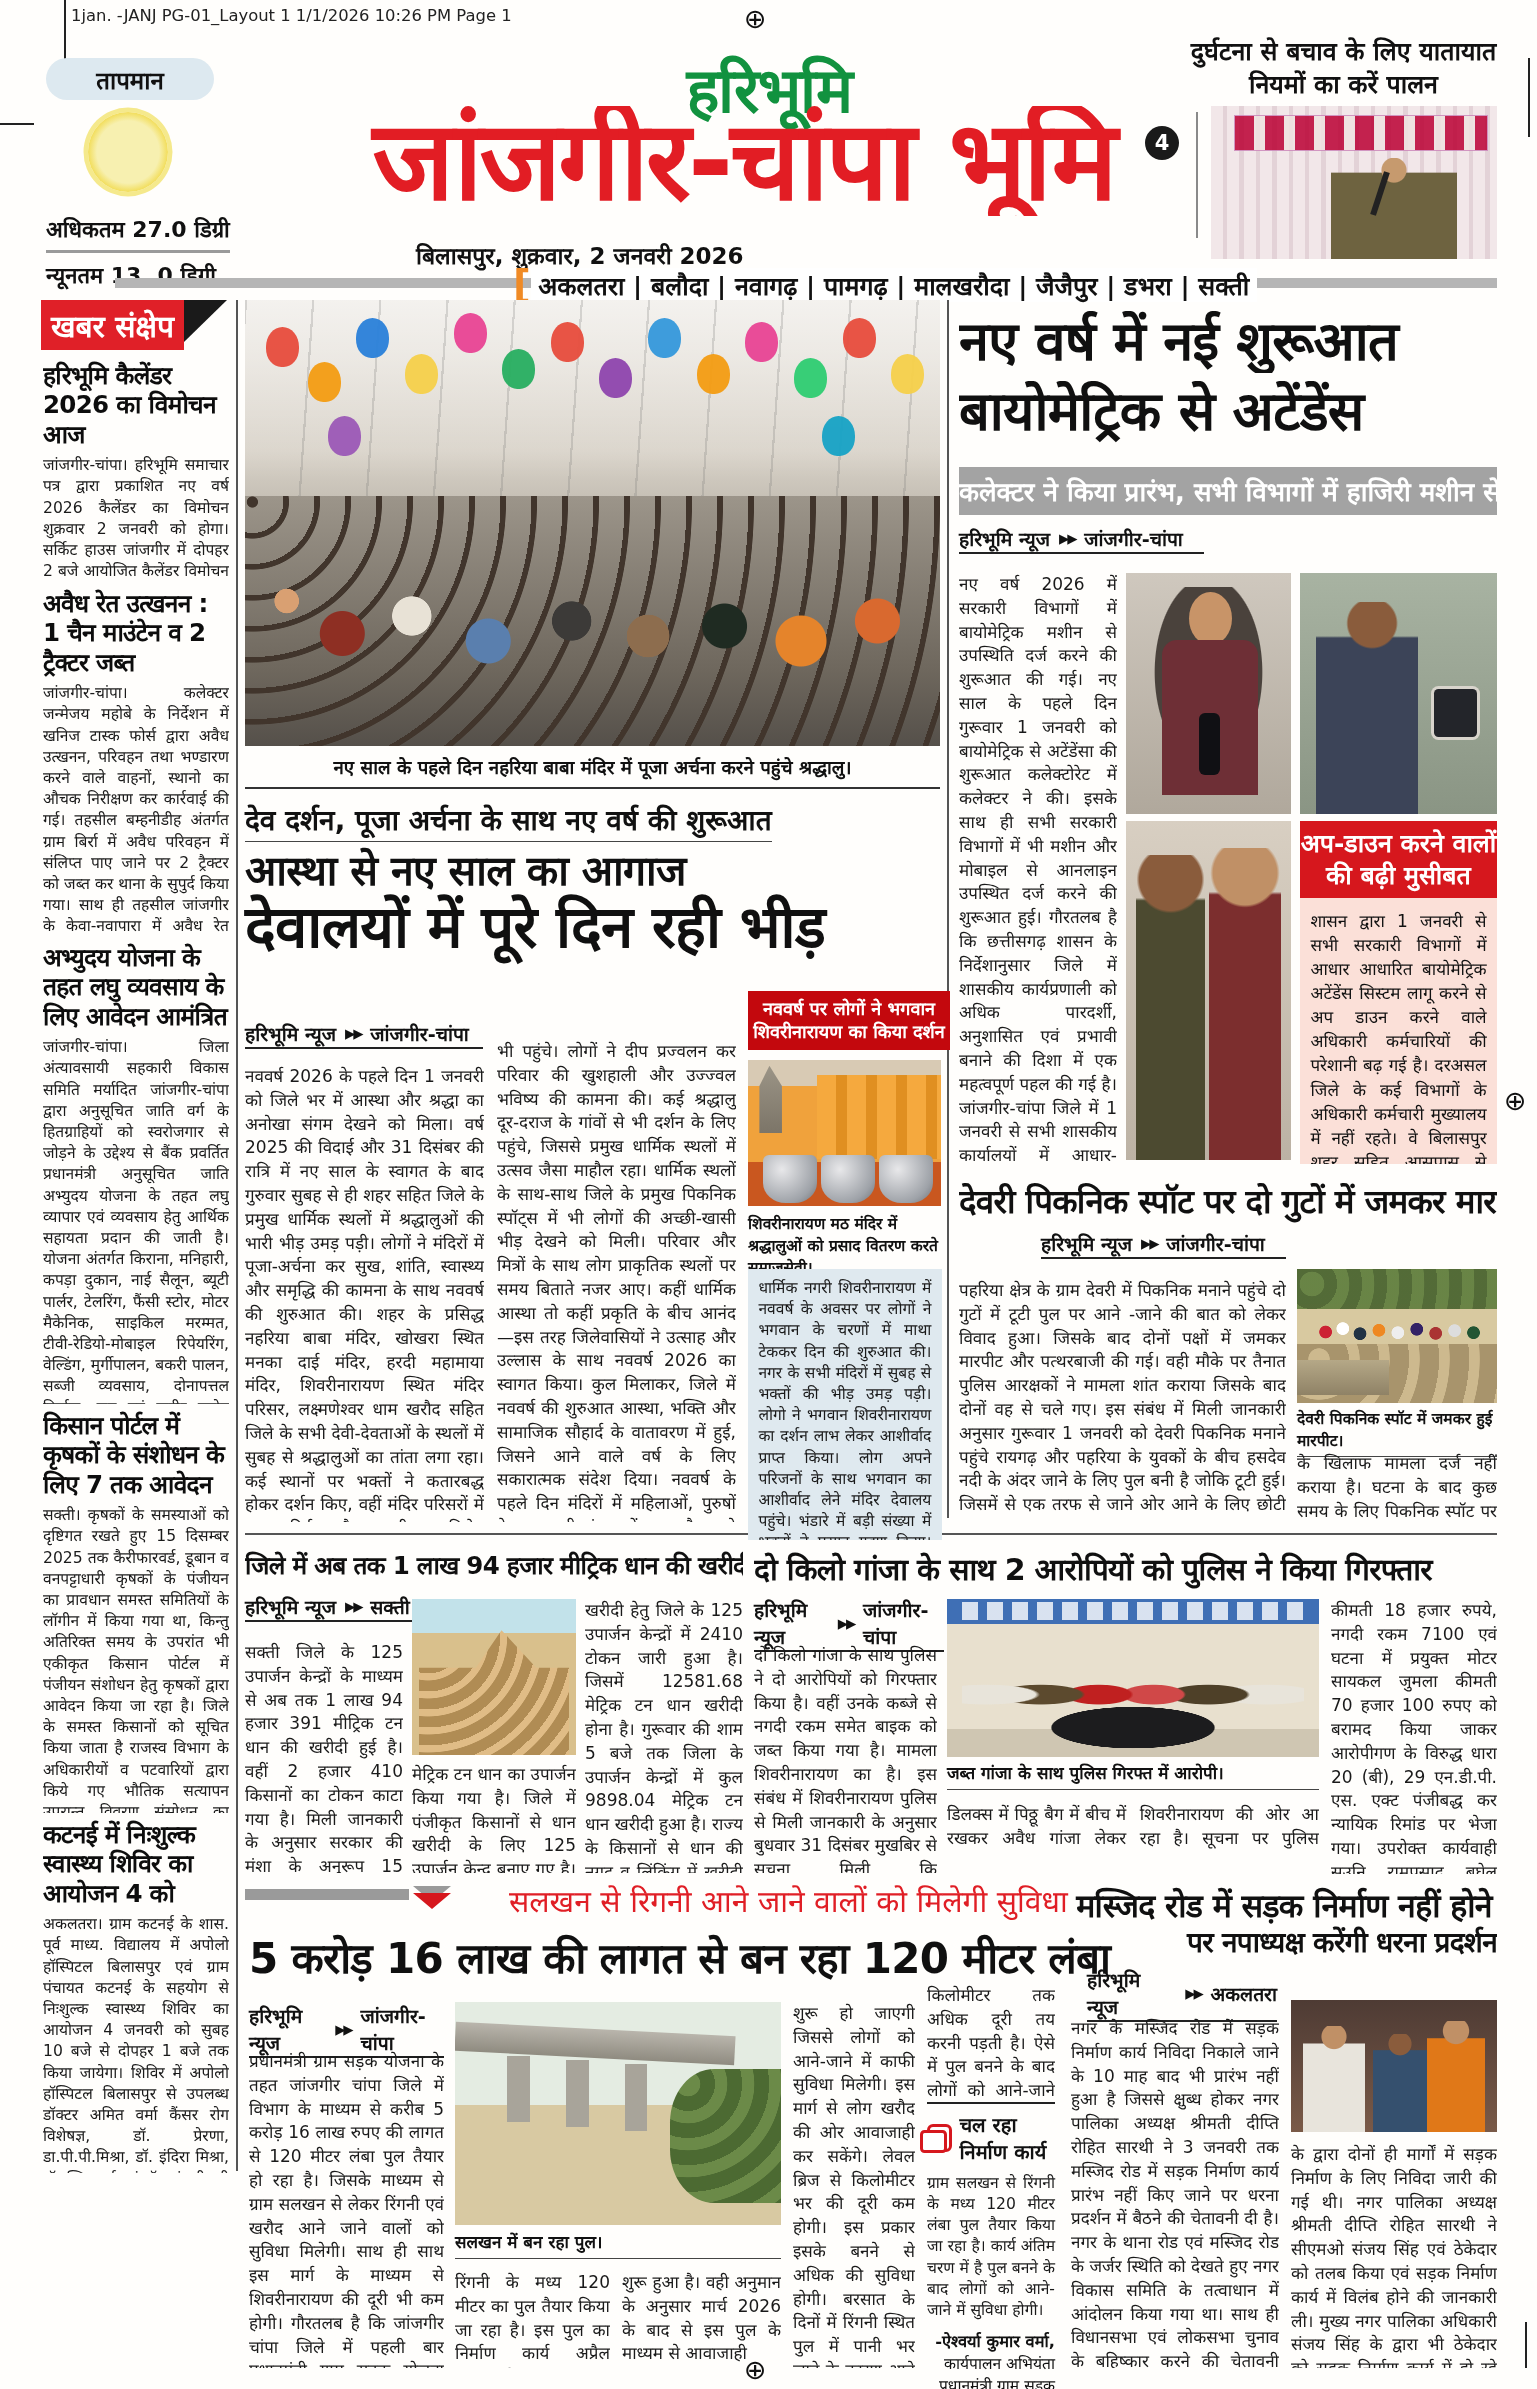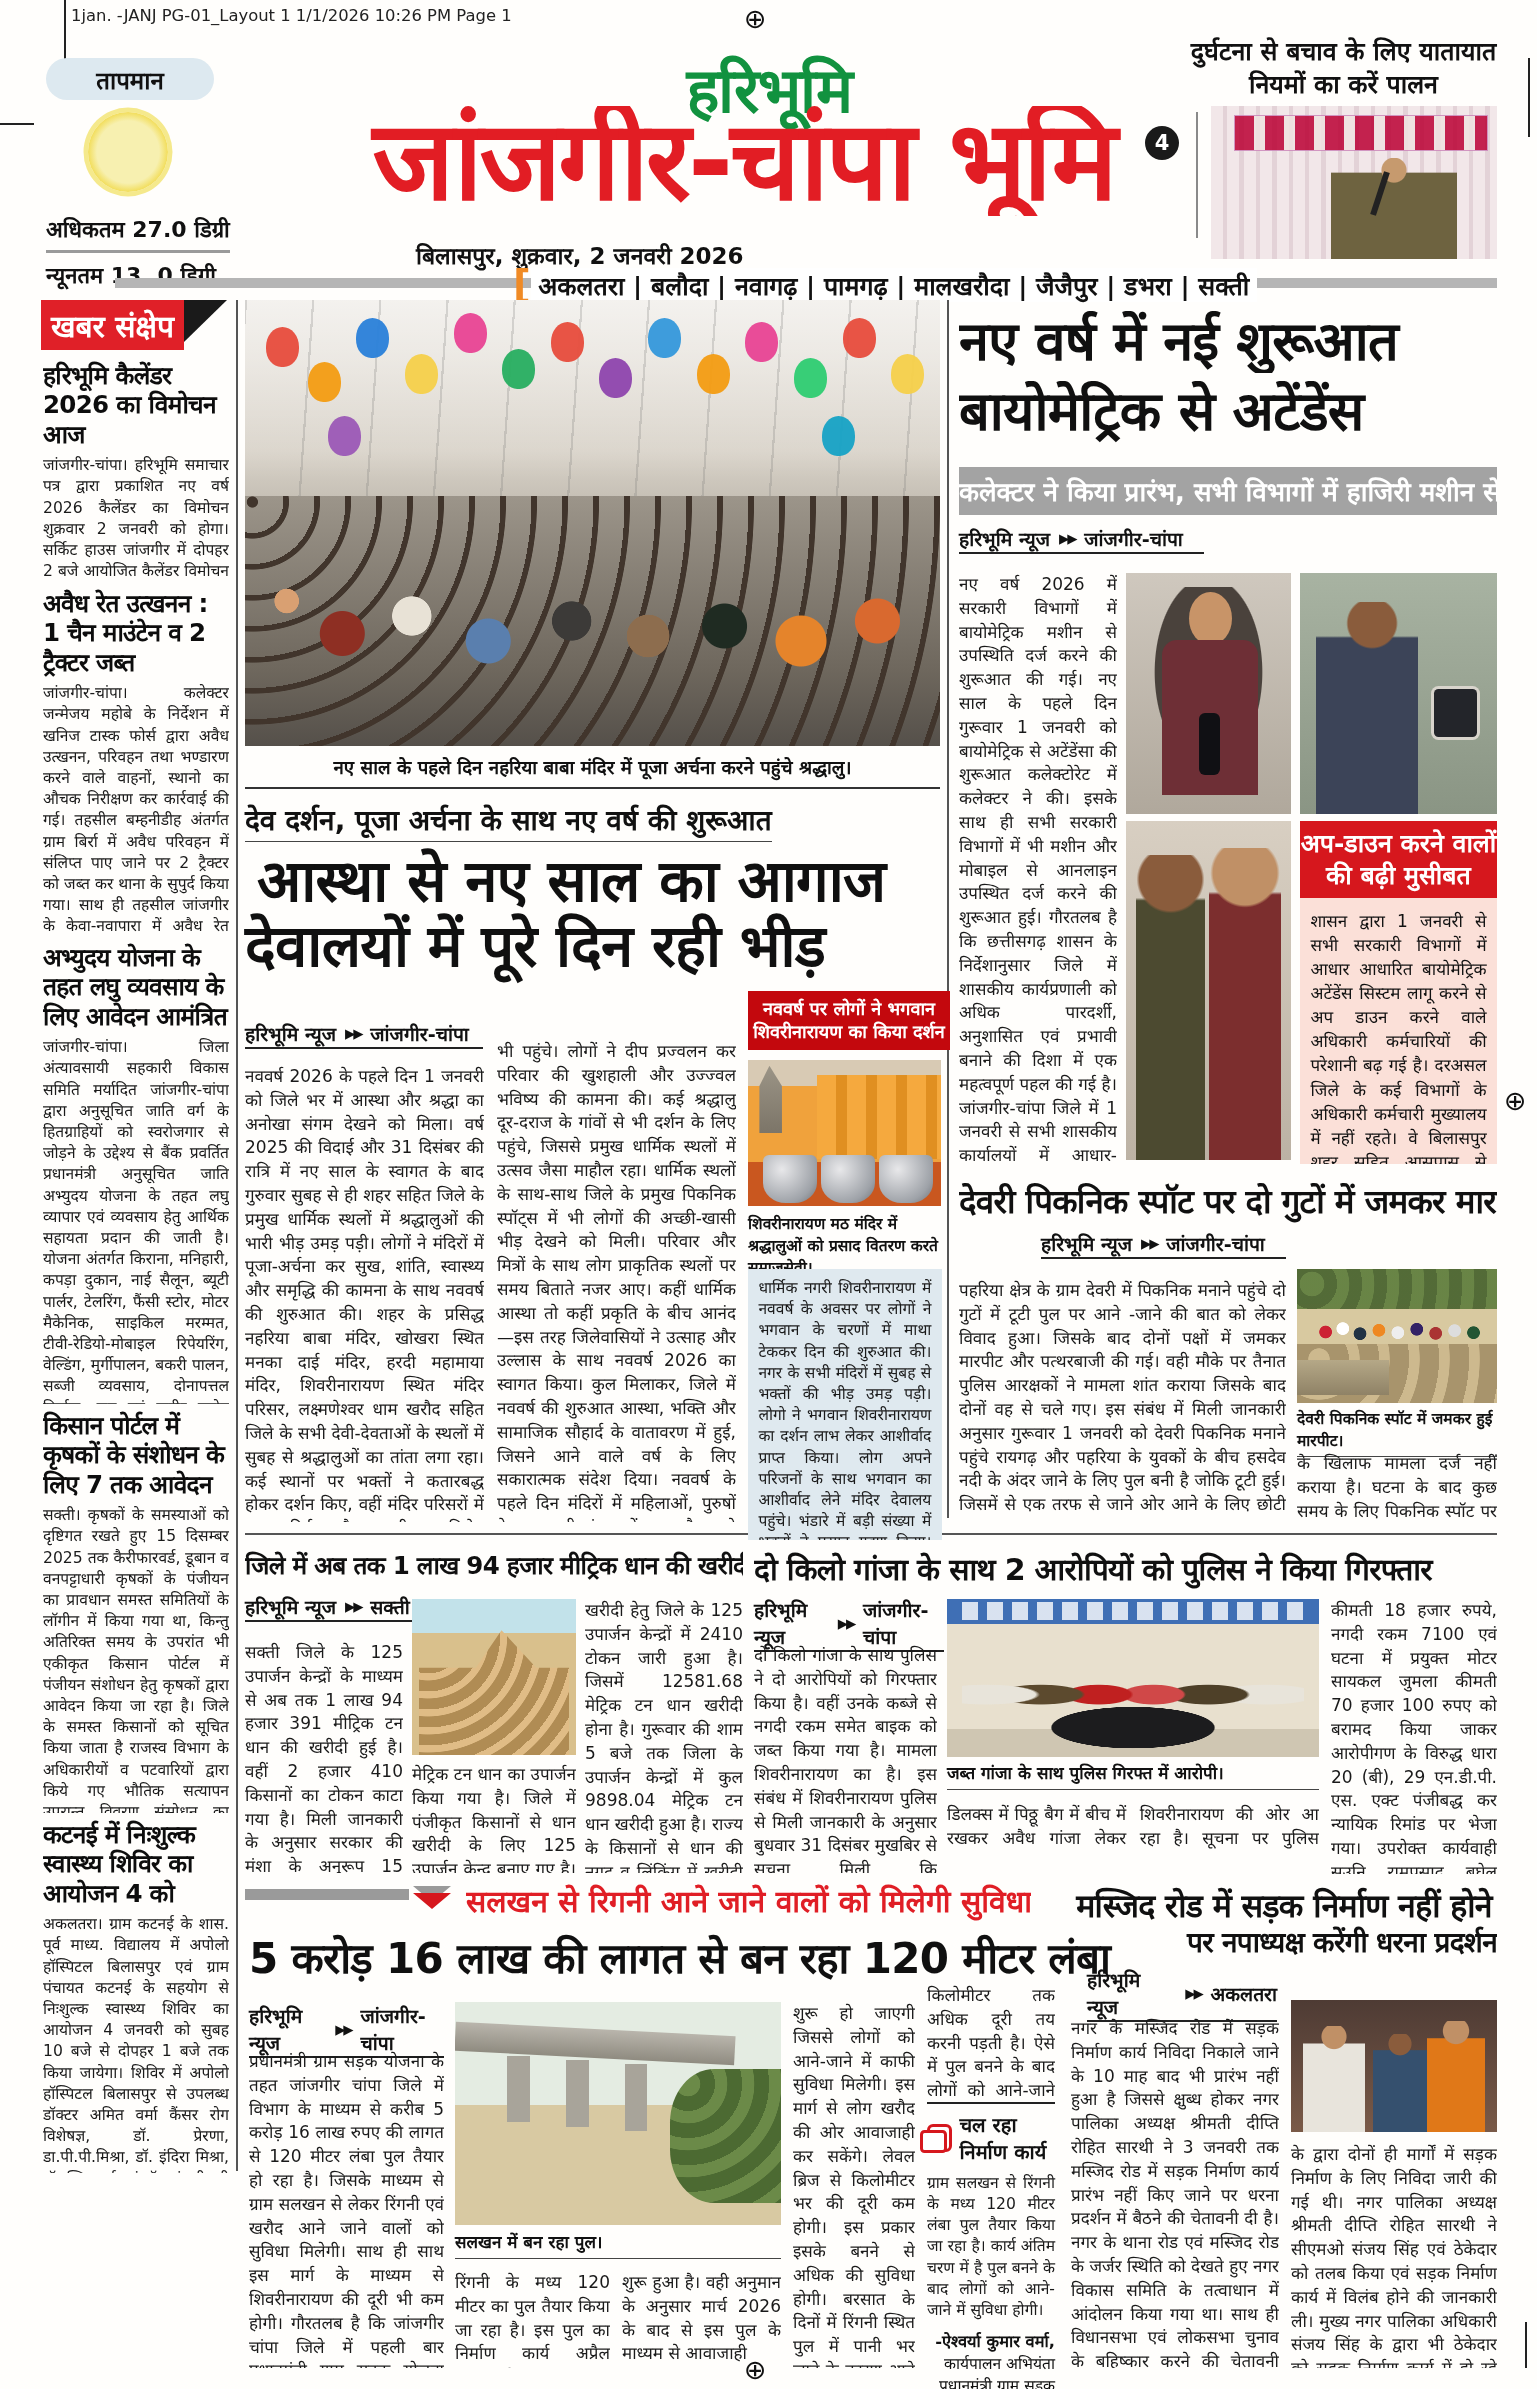--- a/index.html
+++ b/index.html
@@ -130,21 +130,21 @@
   .ph-masjid .f2{position:absolute;left:40%;bottom:0;width:26%;height:74%;
       background:radial-gradient(circle at 50% 10%,#8a5c3c 0 12%,transparent 13%),linear-gradient(180deg,transparent 16%,#35506e 17%);}
   .ph-masjid .f3{position:absolute;right:6%;bottom:0;width:28%;height:84%;
       background:radial-gradient(circle at 50% 9%,#c09066 0 12%,transparent 13%),linear-gradient(180deg,transparent 15%,#e07818 16%);}
   
   .red-banner{background:#c3080d;color:#fff;font-weight:900;text-align:center;}
   .gray-subhead{background:#a3a3a3;color:#fff;font-weight:900;font-size:26px;text-align:center;padding:6px 0;}
   .redbox-head{background:#d6171d;color:#fff;font-weight:900;font-size:25px;text-align:center;line-height:1.25;padding:7.4px 0;}
   .redbox-body{background:#fbe0d8;padding:10.4px 10.4px;font-size:17px;line-height:1.42;text-align:justify;}
   .blue-panel{background:#dfe9ef;padding:9px 10.4px;}
-  .kicker-red{color:#e01e25;font-weight:700;}
+  .kicker-red{color:#e01e25;font-weight:400;margin-left:43px;}
   .quote-icon{display:inline-block;width:30px;height:22px;border:3px solid #d6171d;border-radius:6px;position:relative;margin-right:7.4px;}
   .quote-icon:after{content:"";position:absolute;left:-10.4px;top:3px;width:21px;height:16.4px;border:3px solid #d6171d;border-radius:4.5px;background:#fff;}
   .chev{width:0;height:0;border-left:19.3px solid transparent;border-right:19.3px solid transparent;border-top:16.4px solid #d6171d;}
   .chev.gray{border-top-color:#9a9a9a;}
 </style>
 </head>
 <body>
 
 <div id="page">
 
@@ -231,21 +231,21 @@
     <i class="bal" style="left:12%;top:26%;background:#9b59b6"></i>
     <i class="bal" style="left:83%;top:26%;background:#16a2c5"></i>
     <div class="carpet"></div>
     <div class="crowd"></div>
   </div>
   <div class="abs caption" style="left:245px;top:754px;width:695px;text-align:center;">नए साल के पहले दिन नहरिया बाबा मंदिर में पूजा अर्चना करने पहुंचे श्रद्धालु।</div>
   <div class="hrule" style="left:245px;top:787px;width:695px;background:#333;"></div>
 
   <div class="abs kicker-headline" style="left:245px;top:800px;width:699px;">
     <div style="font-weight:900;font-size:28px;border-bottom:1.5px solid #444;display:inline-block;padding-bottom:3px;">देव दर्शन, पूजा अर्चना के साथ नए वर्ष की शुरूआत</div>
-    <h1 class="hl" style="font-size:58px;line-height:1.12;margin-top:7.4px;margin-left:12px;">आस्था से नए साल का आगाज</h1>
+    <h1 class="hl" style="font-size:41px;line-height:1.12;margin-top:7.4px;">आस्था से नए साल का आगाज</h1>
     <h1 class="hl" style="font-size:58px;line-height:1.12;">देवालयों में पूरे दिन रही भीड़</h1>
   </div>
 
   <div class="abs byline" style="left:245px;top:1020px;width:238px;">
     <span>हरिभूमि न्यूज</span>
     <span class="arr">▶▶</span>
     <span>जांजगीर-चांपा</span>
   </div>
   <div class="col body-txt" style="left:245px;top:1065px;width:239px;height:457px;">नववर्ष 2026 के पहले दिन 1 जनवरी को जिले भर में आस्था और श्रद्धा का अनोखा संगम देखने को मिला। वर्ष 2025 की विदाई और 31 दिसंबर की रात्रि में नए साल के स्वागत के बाद गुरुवार सुबह से ही शहर सहित जिले के प्रमुख धार्मिक स्थलों में श्रद्धालुओं की भारी भीड़ उमड़ पड़ी। लोगों ने मंदिरों में पूजा-अर्चना कर सुख, शांति, स्वास्थ्य और समृद्धि की कामना के साथ नववर्ष की शुरुआत की। शहर के प्रसिद्ध नहरिया बाबा मंदिर, खोखरा स्थित मनका दाई मंदिर, हरदी महामाया मंदिर, शिवरीनारायण स्थित मंदिर परिसर, लक्ष्मणेश्वर धाम खरौद सहित जिले के सभी देवी-देवताओं के स्थलों में सुबह से श्रद्धालुओं का तांता लगा रहा। कई स्थानों पर भक्तों ने कतारबद्ध होकर दर्शन किए, वहीं मंदिर परिसरों में भजन-कीर्तन और आरती का विशेष आयोजन भी किया गया। सुबह से लेकर दोपहर तक मंदिरों में घंटियों और शंखनाद की गूंज बनी रही। नववर्ष के पहले दिन मंदिरों में महिलाओं, पुरुषों के साथ बड़ी संख्या में युवा और बच्चे</div>
   <div class="col body-txt" style="left:497px;top:1040px;width:239px;height:482px;">भी पहुंचे। लोगों ने दीप प्रज्वलन कर परिवार की खुशहाली और उज्ज्वल भविष्य की कामना की। कई श्रद्धालु दूर-दराज के गांवों से भी दर्शन के लिए पहुंचे, जिससे प्रमुख धार्मिक स्थलों में उत्सव जैसा माहौल रहा। धार्मिक स्थलों के साथ-साथ जिले के प्रमुख पिकनिक स्पॉट्स में भी लोगों की अच्छी-खासी भीड़ देखने को मिली। परिवार और मित्रों के साथ लोग प्राकृतिक स्थलों पर समय बिताते नजर आए। कहीं धार्मिक आस्था तो कहीं प्रकृति के बीच आनंद—इस तरह जिलेवासियों ने उत्साह और उल्लास के साथ नववर्ष 2026 का स्वागत किया। कुल मिलाकर, जिले में नववर्ष की शुरुआत आस्था, भक्ति और सामाजिक सौहार्द के वातावरण में हुई, जिसने आने वाले वर्ष के लिए सकारात्मक संदेश दिया। नववर्ष के पहले दिन मंदिरों में महिलाओं, पुरुषों के साथ बड़ी संख्या में युवा और बच्चे भी पहुंचे। लोगों ने परिवार की खुशहाली और उज्ज्वल भविष्य की कामना की। इसके अलावा लोग अपने दोस्तों के साथ पिकनिक स्पॉट में वनभोज का आनंद लेते रहे।</div>

